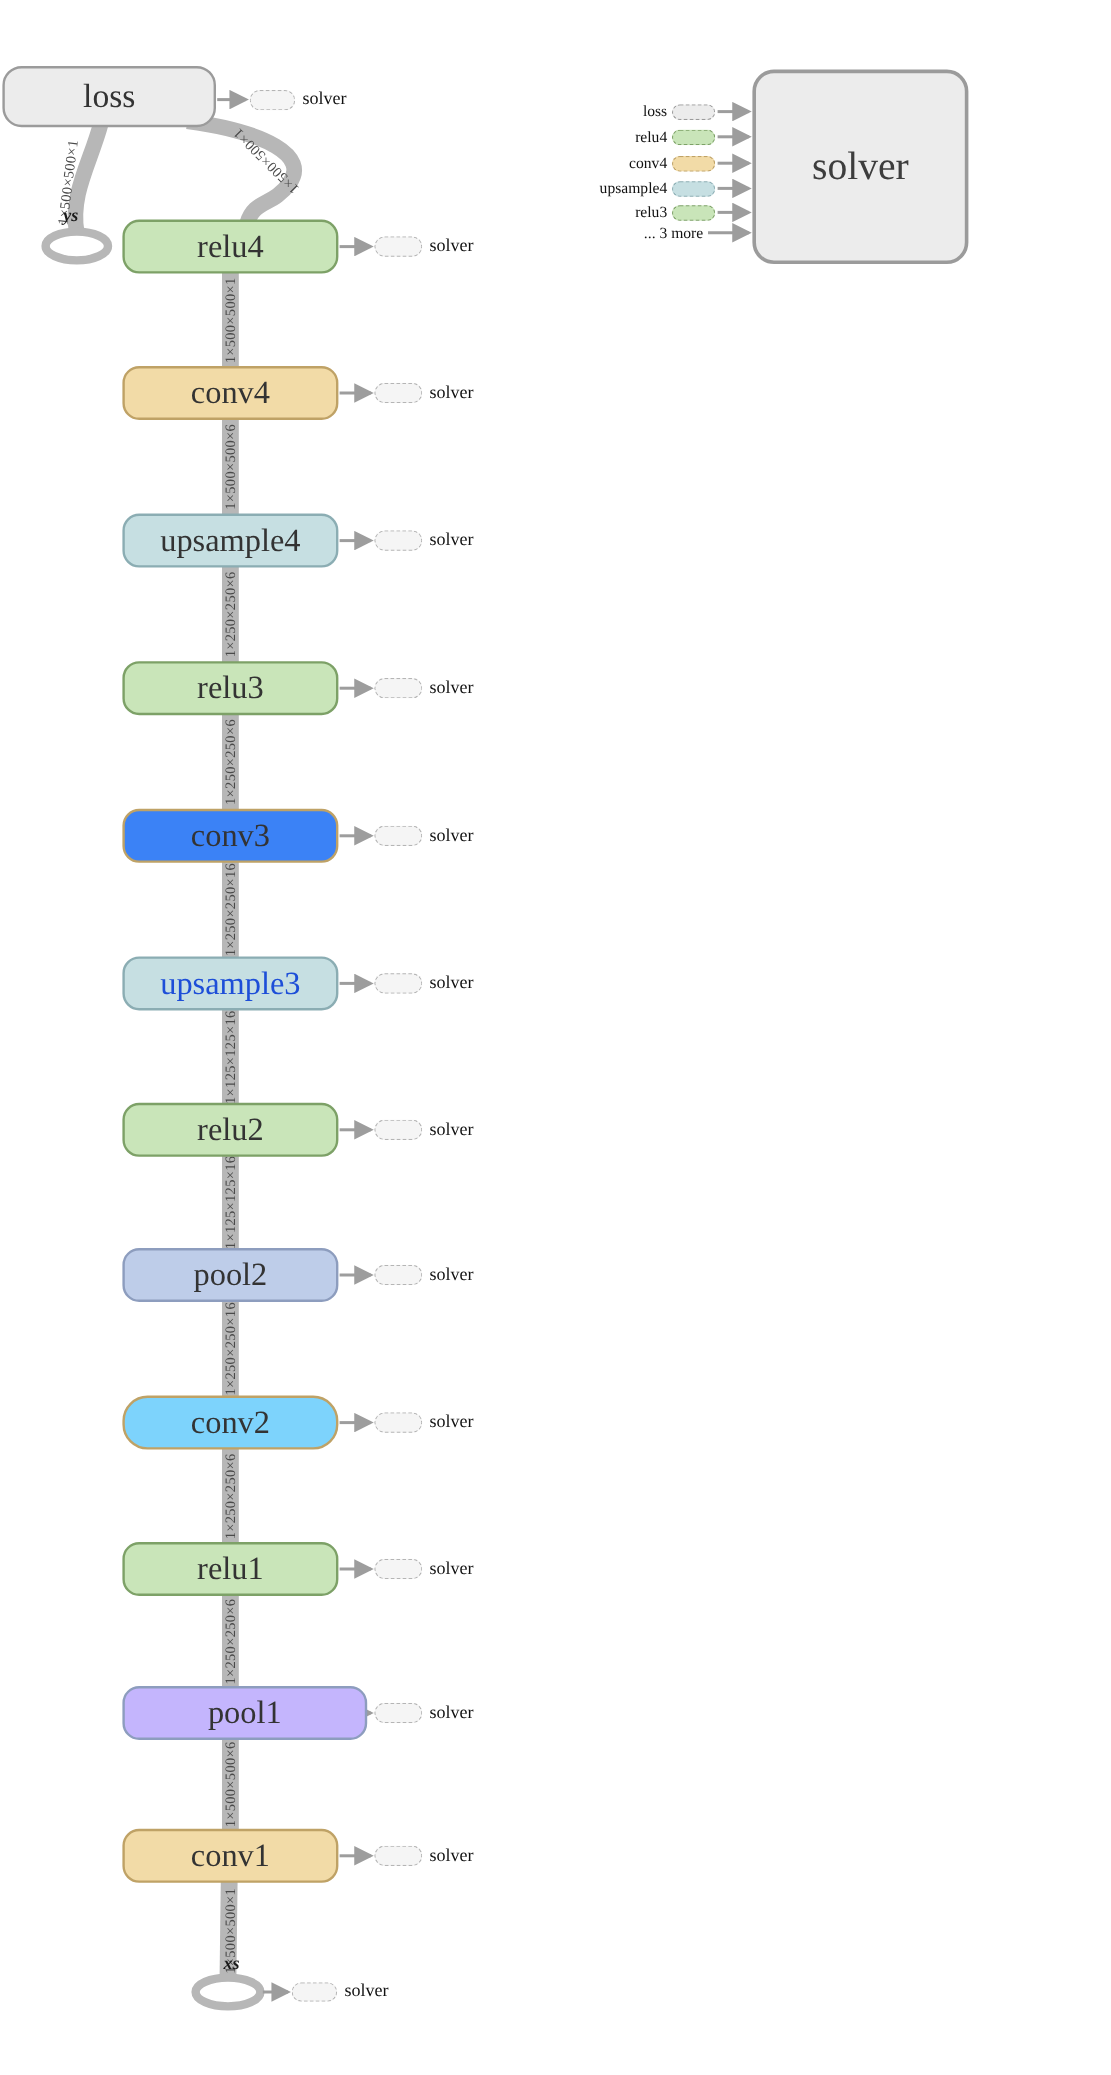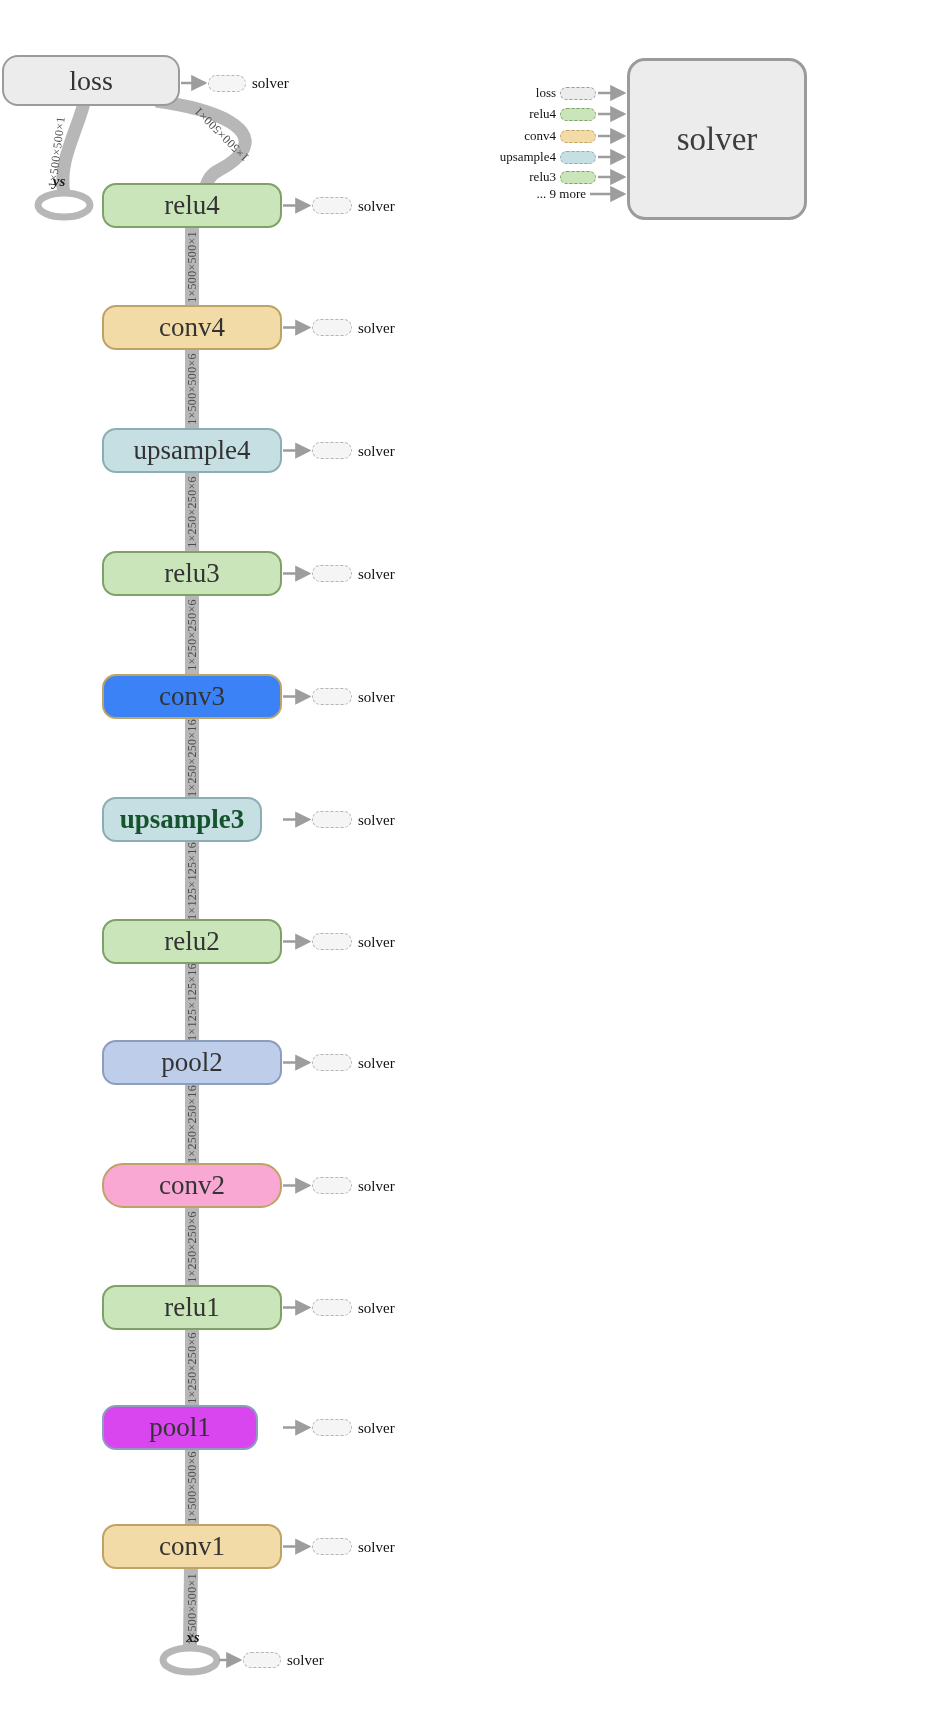--- a/index.html
+++ b/index.html
@@ -120,46 +120,46 @@
       <div class="node" style="left: 102px; top: 551px; width: 180px; height: 45px; background: rgb(201, 229, 185); border-color: rgb(125, 161, 103); color: rgb(51, 51, 51);">
         <span>relu3</span>
       </div>
       <div class="pill" style="left: 312px; top: 565px; width: 40px; height: 17px;"></div>
       <div class="pill-text" style="left: 358px; top: 573.5px;">solver</div>
       <div class="node" style="left: 102px; top: 674px; width: 180px; height: 45px; background: #3b82f6; border-color: rgb(191, 162, 102); color: rgb(51, 51, 51);">
         <span>conv3</span>
       </div>
       <div class="pill" style="left: 312px; top: 688px; width: 40px; height: 17px;"></div>
       <div class="pill-text" style="left: 358px; top: 696.5px;">solver</div>
-      <div class="node" style="left: 102px; top: 797px; width: 160px; height: 45px; background: rgb(198, 223, 226); border-color: rgb(139, 173, 179); color: #14532d; font-weight: bold;">
+      <div class="node" style="left: 102px; top: 797px; width: 180px; height: 45px; background: rgb(198, 223, 226); border-color: rgb(139, 173, 179); color: #1d4ed8;">
         <span>upsample3</span>
       </div>
       <div class="pill" style="left: 312px; top: 811px; width: 40px; height: 17px;"></div>
       <div class="pill-text" style="left: 358px; top: 819.5px;">solver</div>
       <div class="node" style="left: 102px; top: 919px; width: 180px; height: 45px; background: rgb(201, 229, 185); border-color: rgb(125, 161, 103); color: rgb(51, 51, 51);">
         <span>relu2</span>
       </div>
       <div class="pill" style="left: 312px; top: 933px; width: 40px; height: 17px;"></div>
       <div class="pill-text" style="left: 358px; top: 941.5px;">solver</div>
       <div class="node" style="left: 102px; top: 1040px; width: 180px; height: 45px; background: rgb(190, 205, 233); border-color: rgb(141, 157, 190); color: rgb(51, 51, 51); align-items: center;">
         <span>pool2</span>
       </div>
       <div class="pill" style="left: 312px; top: 1054px; width: 40px; height: 17px;"></div>
       <div class="pill-text" style="left: 358px; top: 1062.5px;">solver</div>
-      <div class="node" style="left: 102px; top: 1163px; width: 180px; height: 45px; background: #f9a8d4; border-color: rgb(191, 162, 102); color: rgb(51, 51, 51); border-radius: 21px;">
+      <div class="node" style="left: 102px; top: 1163px; width: 180px; height: 45px; background: #7dd3fc; border-color: rgb(191, 162, 102); color: rgb(51, 51, 51); border-radius: 21px;">
         <span>conv2</span>
       </div>
       <div class="pill" style="left: 312px; top: 1177px; width: 40px; height: 17px;"></div>
       <div class="pill-text" style="left: 358px; top: 1185.5px;">solver</div>
       <div class="node" style="left: 102px; top: 1285px; width: 180px; height: 45px; background: rgb(201, 229, 185); border-color: rgb(125, 161, 103); color: rgb(51, 51, 51); text-align: right;">
         <span>relu1</span>
       </div>
       <div class="pill" style="left: 312px; top: 1299px; width: 40px; height: 17px;"></div>
       <div class="pill-text" style="left: 358px; top: 1307.5px;">solver</div>
-      <div class="node" style="left: 102px; top: 1405px; width: 156px; height: 45px; background: #d946ef; border-color: rgb(141, 157, 190); color: rgb(51, 51, 51);">
+      <div class="node" style="left: 102px; top: 1405px; width: 204px; height: 45px; background: #c4b5fd; border-color: rgb(141, 157, 190); color: rgb(51, 51, 51);">
         <span>pool1</span>
       </div>
       <div class="pill" style="left: 312px; top: 1419px; width: 40px; height: 17px;"></div>
       <div class="pill-text" style="left: 358px; top: 1427.5px;">solver</div>
       <div class="node" style="left: 102px; top: 1524px; width: 180px; height: 45px; background: rgb(242, 219, 167); border-color: rgb(191, 162, 102); color: rgb(51, 51, 51);">
         <span>conv1</span>
       </div>
       <div class="pill" style="left: 312px; top: 1538px; width: 40px; height: 17px;"></div>
       <div class="pill-text" style="left: 358px; top: 1546.5px;">solver</div>
       <div class="blob-label" style="left: 59px; top: 181px;">ys</div>
@@ -188,15 +188,15 @@
       <div class="panel-label" style="right: 370px; top: 93px;">loss</div>
       <div class="mini-pill" style="left: 560px; top: 86.5px; width: 36px; height: 13px; background: rgb(236, 236, 236); border-color: rgb(155, 155, 155); position: absolute; z-index: 4;"></div>
       <div class="panel-label" style="right: 370px; top: 114px;">relu4</div>
       <div class="mini-pill" style="left: 560px; top: 107.5px; width: 36px; height: 13px; background: rgb(201, 229, 185); border-color: rgb(125, 161, 103); position: absolute; z-index: 4;"></div>
       <div class="panel-label" style="right: 370px; top: 136px;">conv4</div>
       <div class="mini-pill" style="left: 560px; top: 129.5px; width: 36px; height: 13px; background: rgb(242, 219, 167); border-color: rgb(191, 162, 102); position: absolute; z-index: 4;"></div>
       <div class="panel-label" style="right: 370px; top: 157px;">upsample4</div>
       <div class="mini-pill" style="left: 560px; top: 150.5px; width: 36px; height: 13px; background: rgb(198, 223, 226); border-color: rgb(139, 173, 179); position: absolute; z-index: 4;"></div>
       <div class="panel-label" style="right: 370px; top: 177px;">relu3</div>
       <div class="mini-pill" style="left: 560px; top: 170.5px; width: 36px; height: 13px; background: rgb(201, 229, 185); border-color: rgb(125, 161, 103); position: absolute; z-index: 4;"></div>
-      <div class="panel-label" style="right: 340px; top: 194px;">... 9 more</div>
+      <div class="panel-label" style="right: 340px; top: 194px;">... 3 more</div>
     </div>
 </div>
 
 </body></html>

